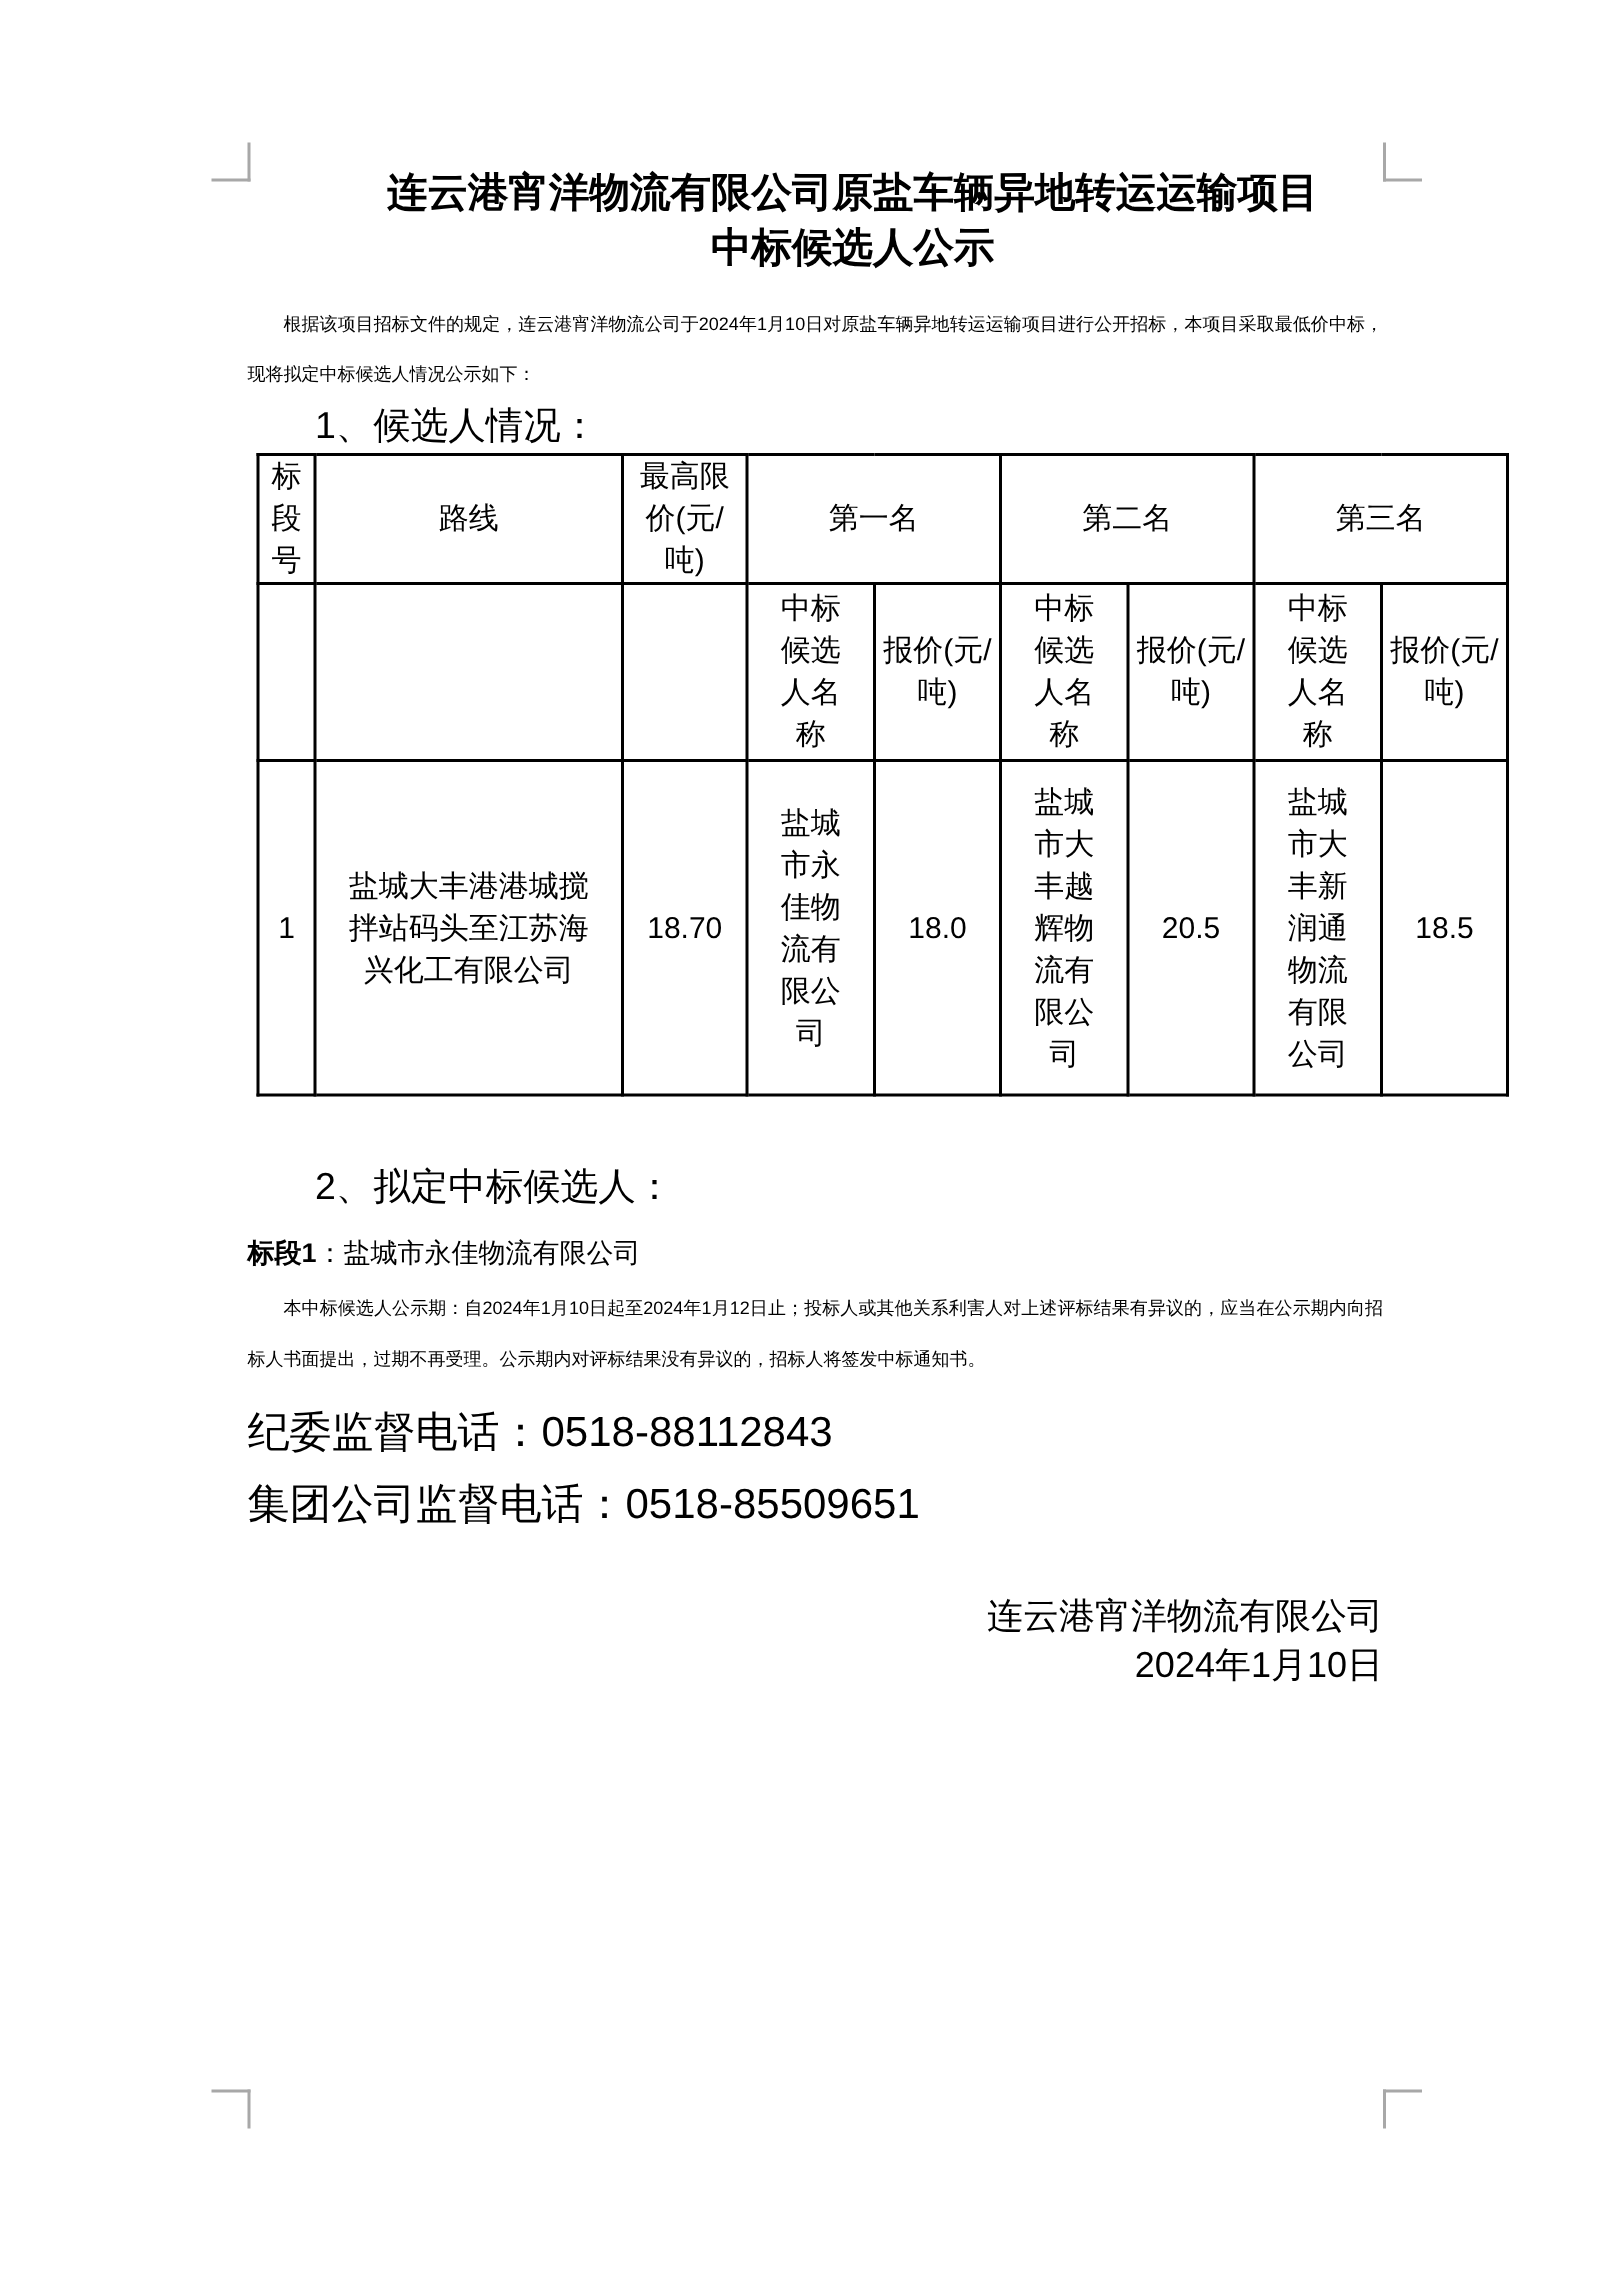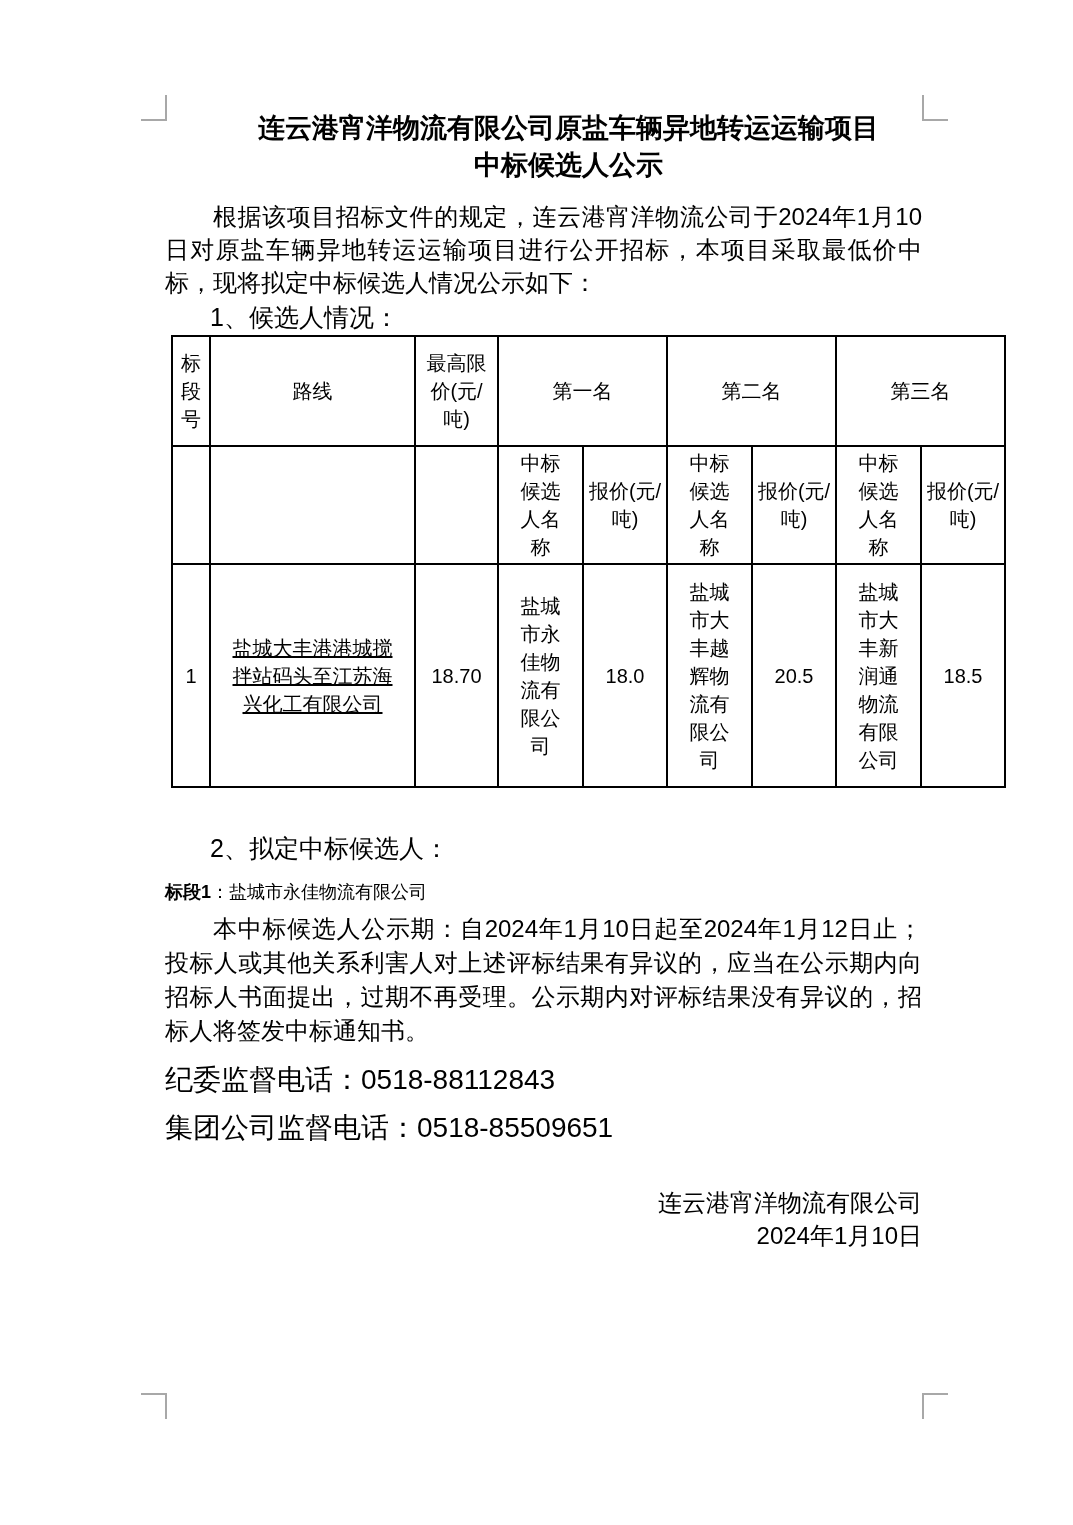--- a/index.html
+++ b/index.html
@@ -25,21 +25,21 @@
     margin: 0;
     padding-left: 50px;
     text-align: center;
     font-size: 27px;
     font-weight: bold;
     line-height: 37px;
   }
   .title span { display: block; }
 
   p { margin: 0; }
-  .para { font-size: 24px; line-height: 33px; text-indent: 2em; text-align: justify; }
+  .para { font-size: 12px; line-height: 33px; text-indent: 2em; text-align: justify; }
   .intro { margin-top: 16px; }
   .section-label { font-size: 25px; line-height: 32px; text-indent: 1.8em; }
   .section-1 { margin-top: 2px; }
   .section-2 { margin-top: 44px; }
   .winner-line { font-size: 18px; line-height: 36px; margin-top: 10px; }
   .winner-line .lbl { font-weight: bold; }
   .notice { margin-top: 2px; line-height: 34px; }
   .phone-line { font-size: 28px; line-height: 32px; margin-top: 16px; }
   .phones { margin-top: 8px; }
   .signature { margin-top: 42px; text-align: right; font-size: 24px; line-height: 33px; }
@@ -49,26 +49,26 @@
     table-layout: fixed;
     margin: 2px 0 0 171px;
     width: 833px;
     font-size: 20px;
     line-height: 28px;
   }
   table.bid-table td {
     border: 2px solid #000000;
     text-align: center;
     vertical-align: middle;
-    padding: 12px 4px;
+    padding: 0 4px;
     overflow: hidden;
     word-break: break-all;
   }
   table.bid-table td.name-col { padding: 2px 12px; margin-top: 44px; }
-  table.bid-table td.route-col { padding: 2px 16px; text-decoration: underline; }
+  table.bid-table td.route-col { padding: 2px 16px; }
   tr.r1 { height: 84px; }
   tr.r2 { height: 92px; }
   tr.r3 { height: 223px; }
 </style>
 </head>
 <body>
 
 <div class="page">
 
   <div class="mark tl"></div>

